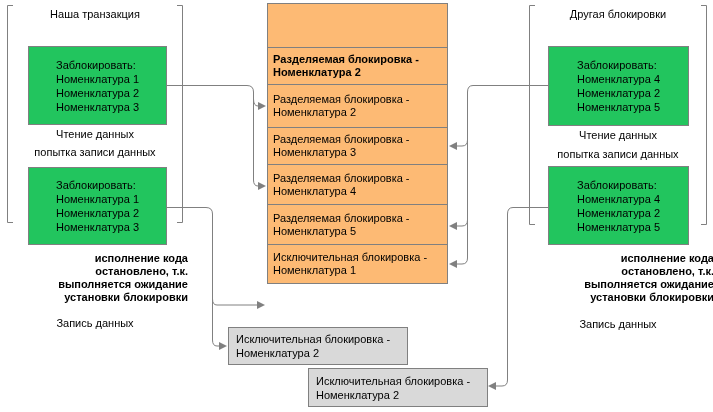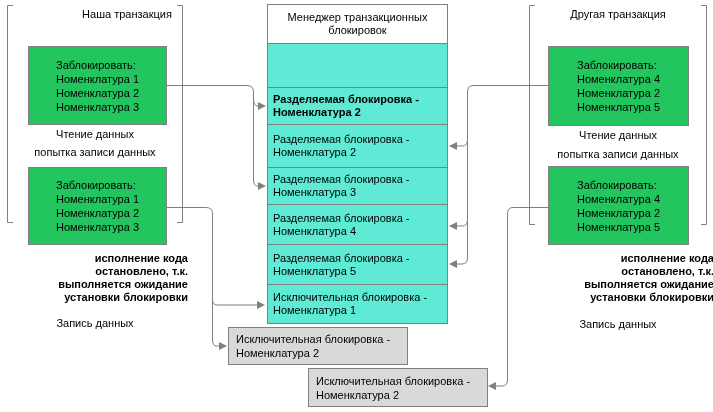--- a/index.html
+++ b/index.html
@@ -4,21 +4,21 @@
 <style>
   html,body{margin:0;padding:0;background:#fff;}
   .stage{position:relative;width:713px;height:412px;background:#ffffff;
          font-family:"Liberation Sans",sans-serif;font-size:11px;color:#000;overflow:hidden;}
   .wires{position:absolute;left:0;top:0;z-index:0;}
   .box{position:absolute;background:#22c55e;border:1px solid #808080;box-sizing:border-box;z-index:1;}
   .lockbox{display:flex;flex-direction:column;justify-content:center;line-height:14px;padding-left:27px;}
   .label{position:absolute;text-align:center;z-index:1;}
   .note{position:absolute;text-align:right;font-weight:bold;line-height:13px;z-index:1;}
   .mcol{position:absolute;left:267px;top:4px;width:181px;z-index:1;}
-  .mrow{border:1px solid #808080;box-sizing:border-box;background:#5eead4;margin-top:-1px;
+  .mrow{border:1px solid #808080;box-sizing:border-box;background:#fdba74;margin-top:-1px;
         display:flex;flex-direction:column;justify-content:center;line-height:13px;padding-left:5px;}
   .mhead{border:1px solid #808080;box-sizing:border-box;background:#ffffff;height:40px;
          display:flex;flex-direction:column;justify-content:center;text-align:center;line-height:13px;}
   .bold{font-weight:bold;}
   .gray{position:absolute;background:#d9d9d9;border:1px solid #808080;box-sizing:border-box;z-index:2;
         display:flex;flex-direction:column;justify-content:center;line-height:14px;padding-left:7px;}
   .h40{height:40px}.h45{height:45px}.h38{height:38px}.h44{height:44px}.h41{height:41px}
 </style>
 </head>
 <body>
@@ -57,21 +57,21 @@
       <polygon points="258,182 258,190 266,186"></polygon>
       <polygon points="257,301 257,309 265,305"></polygon>
       <polygon points="219,342 219,350 227,346"></polygon>
       <polygon points="457,142 457,150 449,146"></polygon>
       <polygon points="457,222 457,230 449,226"></polygon>
       <polygon points="457,260 457,268 449,264"></polygon>
       <polygon points="496,382 496,390 488,386"></polygon>
     </g>
   </svg>
 
-  <div class="label" style="left:7px;top:8px;width:176px;padding-left:32px;">Наша транзакция</div>
+  <div class="label" style="left:7px;top:8px;width:176px;">Наша транзакция</div>
 
   <div class="box lockbox" style="left:28px;top:46px;width:139px;height:79px;">
     <div>Заблокировать:</div>
     <div>Номенклатура 1</div>
     <div>Номенклатура 2</div>
     <div>Номенклатура 3</div>
   </div>
 
   <div class="label" style="left:7px;top:128px;width:176px;">Чтение данных</div>
   <div class="label" style="left:7px;top:146px;width:176px;">попытка записи данных</div>
@@ -86,21 +86,20 @@
   <div class="note" style="left:2px;top:252px;width:186px;">
     <div>исполнение кода</div>
     <div>остановлено, т.к.</div>
     <div>выполняется ожидание</div>
     <div>установки блокировки</div>
   </div>
 
   <div class="label" style="left:7px;top:317px;width:176px;">Запись данных</div>
 
   <div class="mcol">
-    <div class="mhead">Менеджер транзакционных блокировок</div>
     <div class="mrow h45">
       <div></div>
     </div>
     <div class="mrow h38 bold">
       <div>Разделяемая блокировка -</div>
       <div>Номенклатура 2</div>
     </div>
     <div class="mrow h44">
       <div>Разделяемая блокировка -</div>
       <div>Номенклатура 2</div>
@@ -125,21 +124,21 @@
 
   <div class="gray" style="left:228px;top:327px;width:180px;height:38px;">
     <div>Исключительная блокировка -</div>
     <div>Номенклатура 2</div>
   </div>
   <div class="gray" style="left:308px;top:368px;width:180px;height:39px;">
     <div>Исключительная блокировка -</div>
     <div>Номенклатура 2</div>
   </div>
 
-  <div class="label" style="left:529px;top:8px;width:178px;">Другая транзакция</div>
+  <div class="label" style="left:529px;top:8px;width:178px;">Другая блокировки</div>
 
   <div class="box lockbox" style="left:548px;top:46px;width:141px;height:80px;padding-left:28px;">
     <div>Заблокировать:</div>
     <div>Номенклатура 4</div>
     <div>Номенклатура 2</div>
     <div>Номенклатура 5</div>
   </div>
 
   <div class="label" style="left:529px;top:129px;width:178px;">Чтение данных</div>
   <div class="label" style="left:529px;top:148px;width:178px;">попытка записи данных</div>

